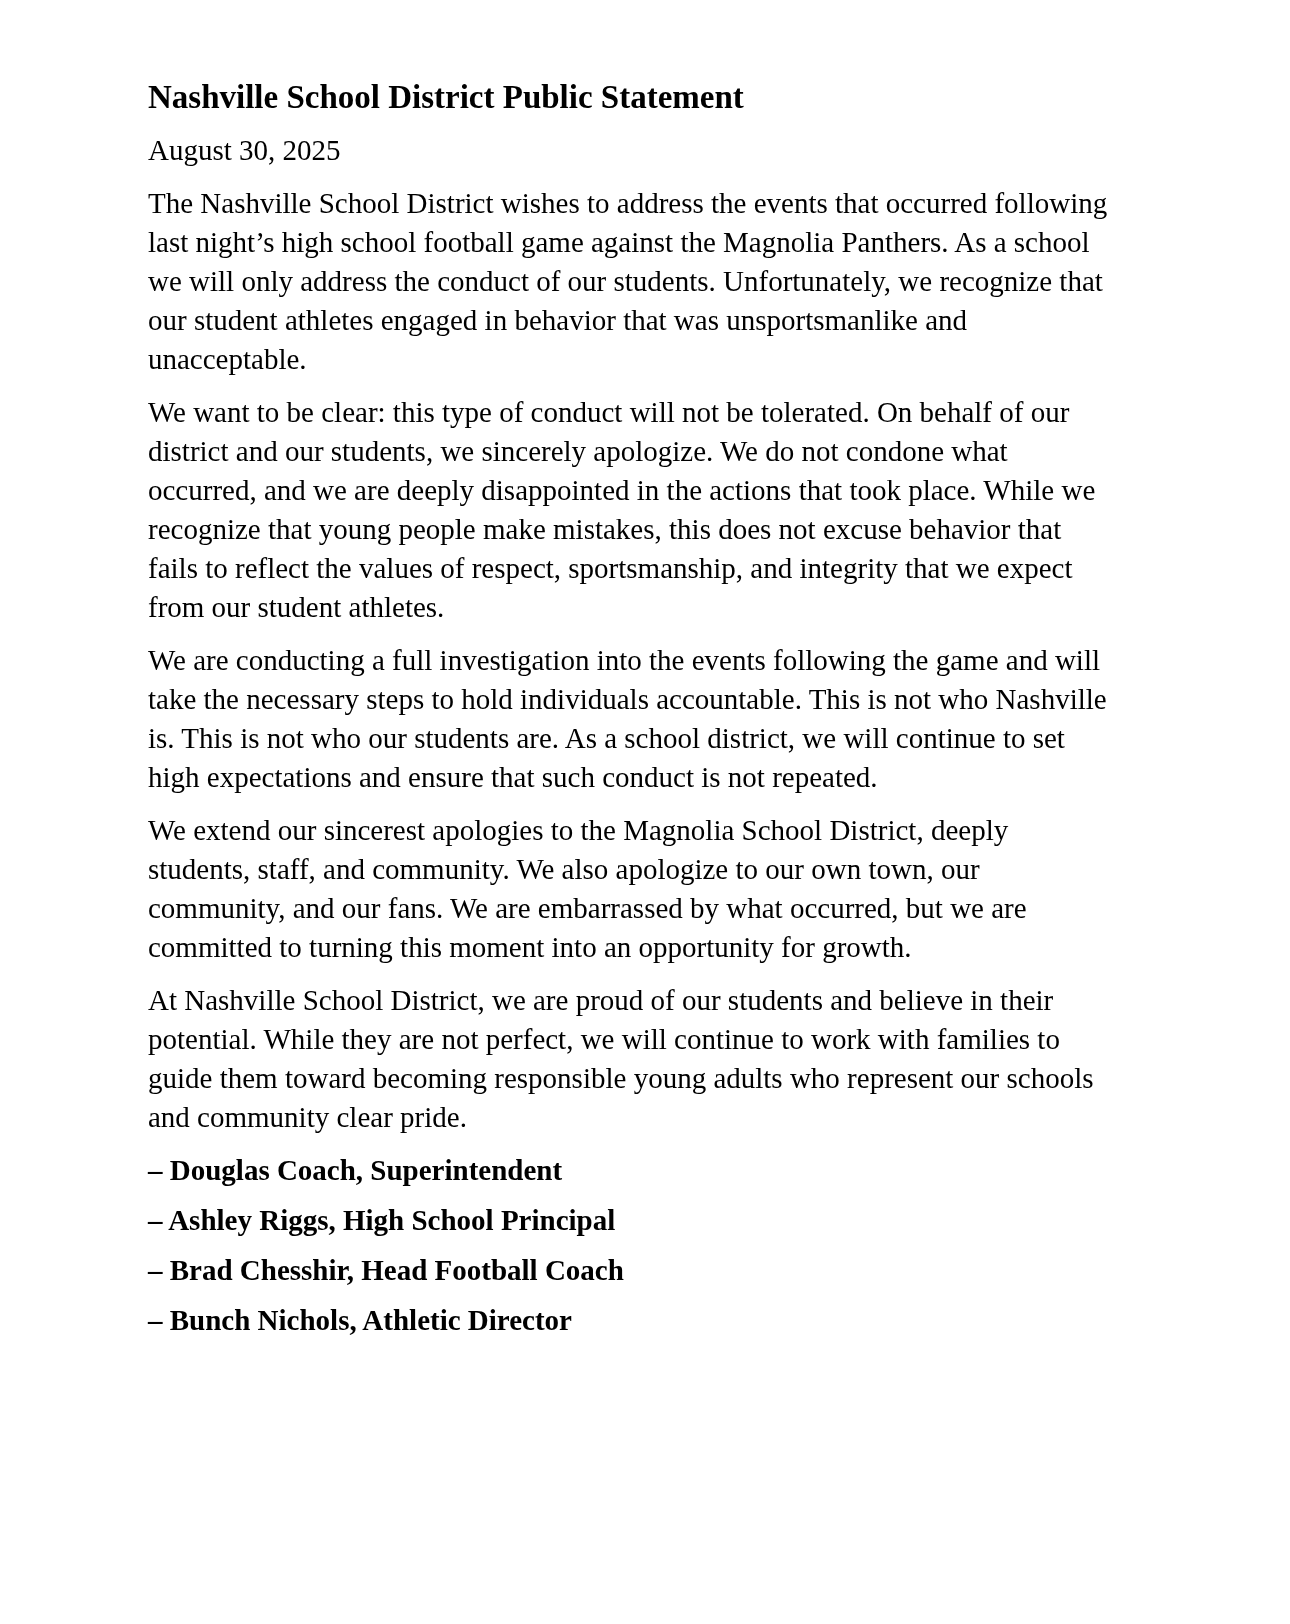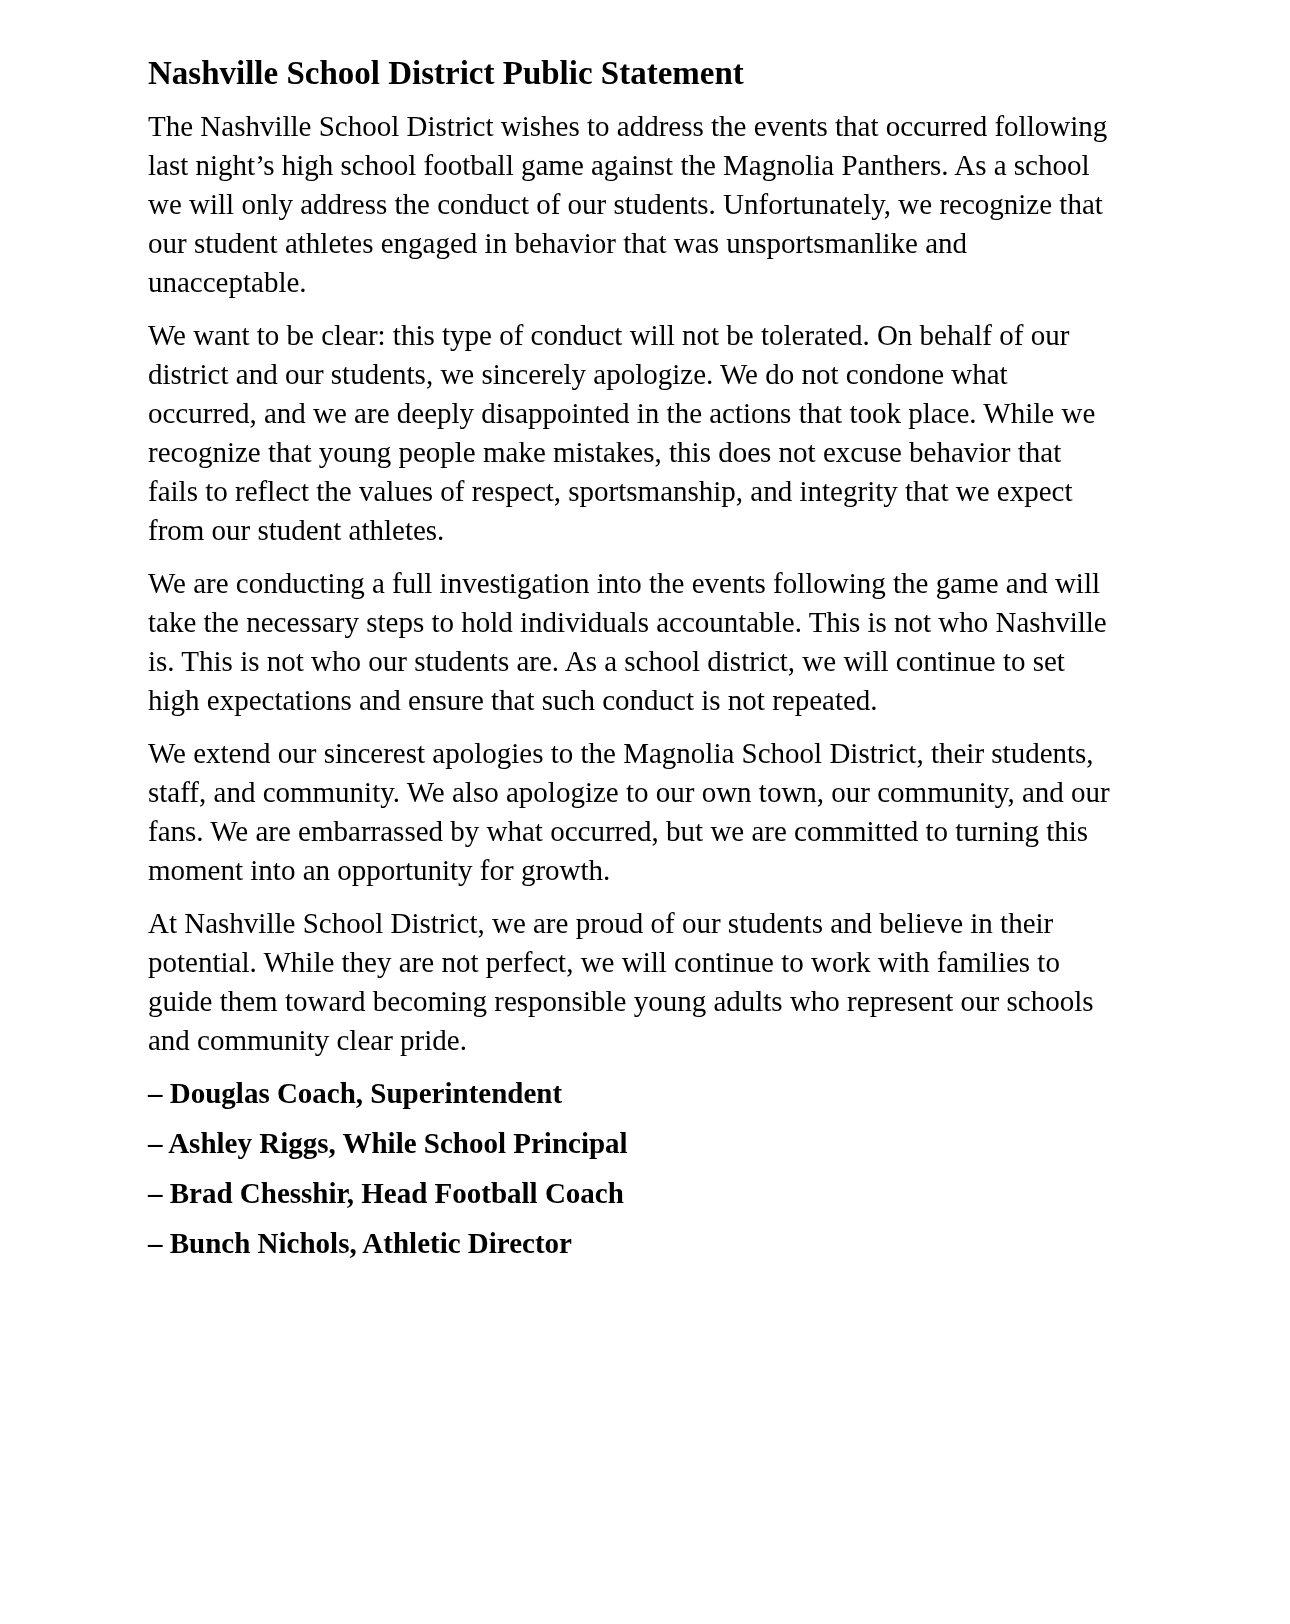--- a/index.html
+++ b/index.html
@@ -9,21 +9,21 @@
   }
   body {
     width: 1290px;
     height: 1624px;
     font-family: "Liberation Serif", "DejaVu Serif", serif;
     color: #000000;
     overflow: hidden;
   }
   .document {
     box-sizing: border-box;
-    padding: 52px 120px 0 148px;
+    padding: 76px 120px 0 148px;
     max-width: 1290px;
   }
   .doc-title {
     font-size: 33px;
     font-weight: bold;
     line-height: 42px;
     margin: 0 0 13px 0;
   }
   .doc-date {
     font-size: 29px;
@@ -42,32 +42,33 @@
     line-height: 39px;
     margin: 0 0 11px 0;
   }
 </style>
 </head>
 <body>
 
 <main class="document">
   <h1 class="doc-title">Nashville School District Public Statement</h1>
 
+  <div class="doc-date">August 30, 2025</div>
 
   <p class="doc-paragraph">The Nashville School District wishes to address the events that occurred following last night’s high school football game against the Magnolia Panthers. As a school we will only address the conduct of our students. Unfortunately, we recognize that our student athletes engaged in behavior that was unsportsmanlike and unacceptable.</p>
 
   <p class="doc-paragraph">We want to be clear: this type of conduct will not be tolerated. On behalf of our district and our students, we sincerely apologize. We do not condone what occurred, and we are deeply disappointed in the actions that took place. While we recognize that young people make mistakes, this does not excuse behavior that fails to reflect the values of respect, sportsmanship, and integrity that we expect from our student athletes.</p>
 
   <p class="doc-paragraph">We are conducting a full investigation into the events following the game and will take the necessary steps to hold individuals accountable. This is not who Nashville is. This is not who our students are. As a school district, we will continue to set high expectations and ensure that such conduct is not repeated.</p>
 
-  <p class="doc-paragraph">We extend our sincerest apologies to the Magnolia School District, their students, staff, and community. We also apologize to our own town, our community, and our fans. We are embarrassed by what occurred, but we are committed to turning this moment into an opportunity for growth.</p>
+  <p class="doc-paragraph">We extend our sincerest apologies to the Magnolia School District, deeply students, staff, and community. We also apologize to our own town, our community, and our fans. We are embarrassed by what occurred, but we are committed to turning this moment into an opportunity for growth.</p>
 
   <p class="doc-paragraph">At Nashville School District, we are proud of our students and believe in their potential. While they are not perfect, we will continue to work with families to guide them toward becoming responsible young adults who represent our schools and community clear pride.</p>
 
 
   <div class="doc-signature">– Douglas Coach, Superintendent</div>
 
-  <div class="doc-signature">– Ashley Riggs, While School Principal</div>
+  <div class="doc-signature">– Ashley Riggs, High School Principal</div>
 
   <div class="doc-signature">– Brad Chesshir, Head Football Coach</div>
 
   <div class="doc-signature">– Bunch Nichols, Athletic Director</div>
 </main>
 
 </body></html>

